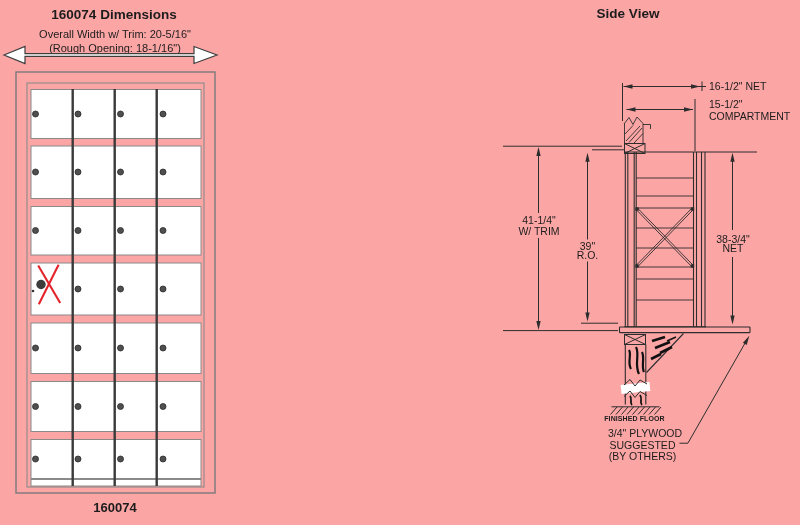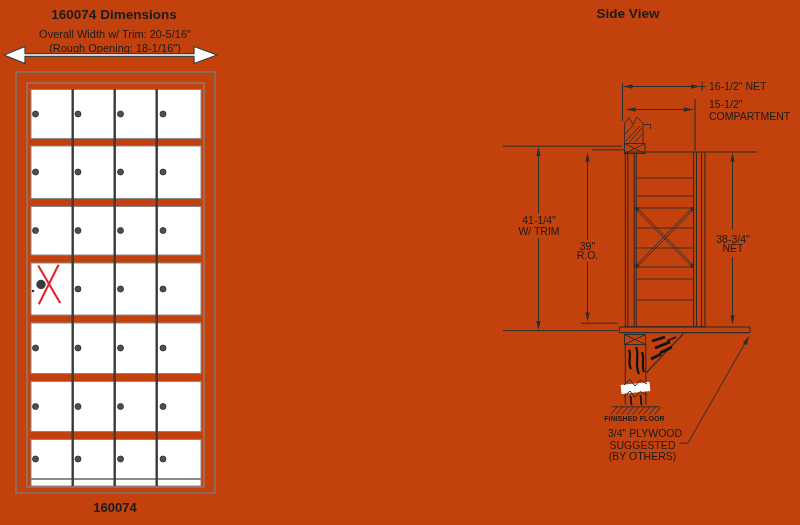--- a/index.html
+++ b/index.html
@@ -1,16 +1,16 @@
 <!DOCTYPE html>
 <html><head>
 <meta charset="utf-8">
 <style>
   html,body{margin:0;padding:0;background:#ffffff;}
-  #page{position:relative;width:800px;height:525px;background:#c2410c;overflow:hidden;
+  #page{position:relative;width:800px;height:525px;background:#fca5a5;overflow:hidden;
         font-family:"Liberation Sans",sans-serif;}
   svg text{font-family:"Liberation Sans",sans-serif;fill:#1c1c1c;}
   .t-title{font-size:13.5px;font-weight:bold;}
   .t-sub{font-size:11px;}
   .t-dim{font-size:10.5px;}
   .t-floor{font-size:7px;font-weight:bold;letter-spacing:.1px;}
   .t-model{font-size:13px;font-weight:bold;}
 </style>
 </head>
 <body>

